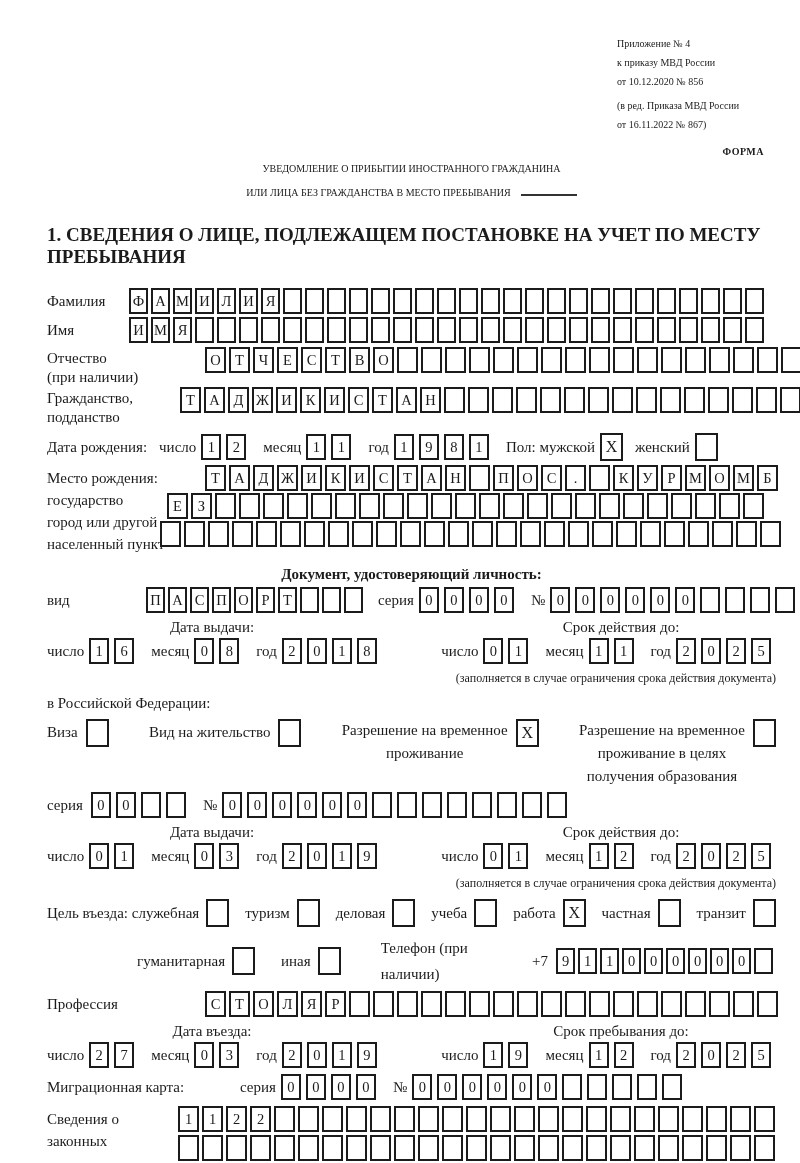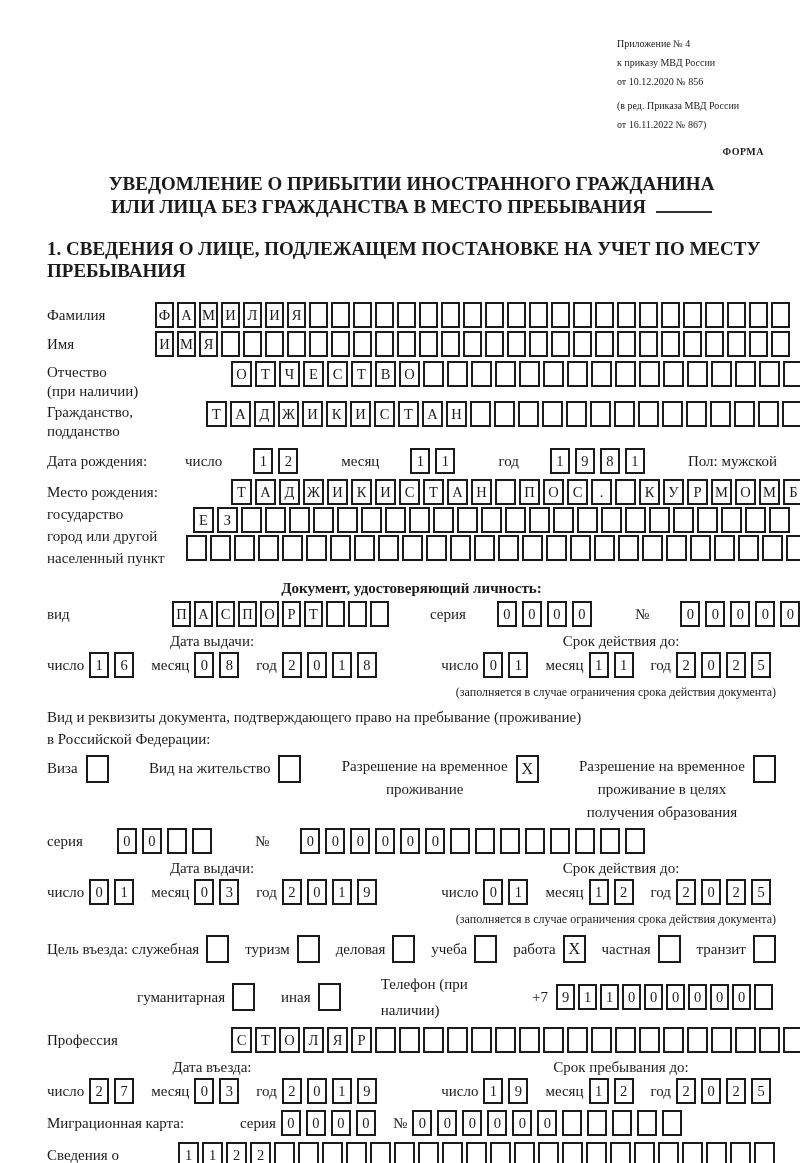--- a/index.html
+++ b/index.html
@@ -5,25 +5,25 @@
   html,body{margin:0;padding:0;background:#e8e8e8;}
   .page{
     width:800px;height:1163px;background:#ffffff;box-sizing:border-box;
     padding:34px 24px 0 47px;overflow:hidden;position:relative;
     font-family:"Liberation Serif","DejaVu Serif",serif;color:#1b1b1b;font-size:15px;
   }
   
   .hdr{margin-left:570px;line-height:19px;font-size:10px;}
   .hdr-sub{margin-top:5px;}
   .forma{font-weight:bold;text-align:right;padding-right:12px;margin-top:12px;font-size:10px;letter-spacing:.5px;}
-  .title{font-weight:bold;text-align:center;margin-top:15px;line-height:23px;font-size:19px;}
+  .title{font-weight:normal;text-align:center;margin-top:0;line-height:23px;font-size:10px;}
   .uline{display:inline-block;width:56px;border-bottom:2px solid #333;margin-left:10px;height:14px;}
   .sec1{font-weight:bold;margin-top:20px;font-size:19px;}
   
-  .row{display:flex;align-items:flex-start;gap:26px;}
+  .row{display:flex;align-items:flex-start;}
   .lbl{flex:none;line-height:26px;}
   .lbl2{flex:none;line-height:19px;padding-top:2px;}
   .lblcol{flex:none;line-height:22px;padding-top:2px;}
   .w82{width:82px;} .w158{width:158px;} .w133{width:133px;} .w99{width:99px;}
   .boxes{display:flex;flex-wrap:nowrap;}
   .box{
     box-sizing:border-box;flex:none;width:19px;height:26px;border:2px solid #1b1b1b;
     margin-right:3px;display:flex;align-items:center;justify-content:center;
     font-size:14.5px;background:#fff;
   }
@@ -423,21 +423,20 @@
           <span class="box">2</span>
           <span class="box">0</span>
           <span class="box">2</span>
           <span class="box">5</span>
         </span>
     </span>
   </div>
   <div class="note">(заполняется в случае ограничения срока действия документа)</div>
 
   <div class="para">
-    <div>Вид и реквизиты документа, подтверждающего право на пребывание (проживание)</div>
     <div>в Российской Федерации:</div>
   </div>
 
   <div class="permits">
     <span class="pitem">
       <span class="plbl">Виза</span>
       <span class="chk"></span>
     </span>
     <span class="pitem">
       <span class="plbl">Вид на жительство</span>

